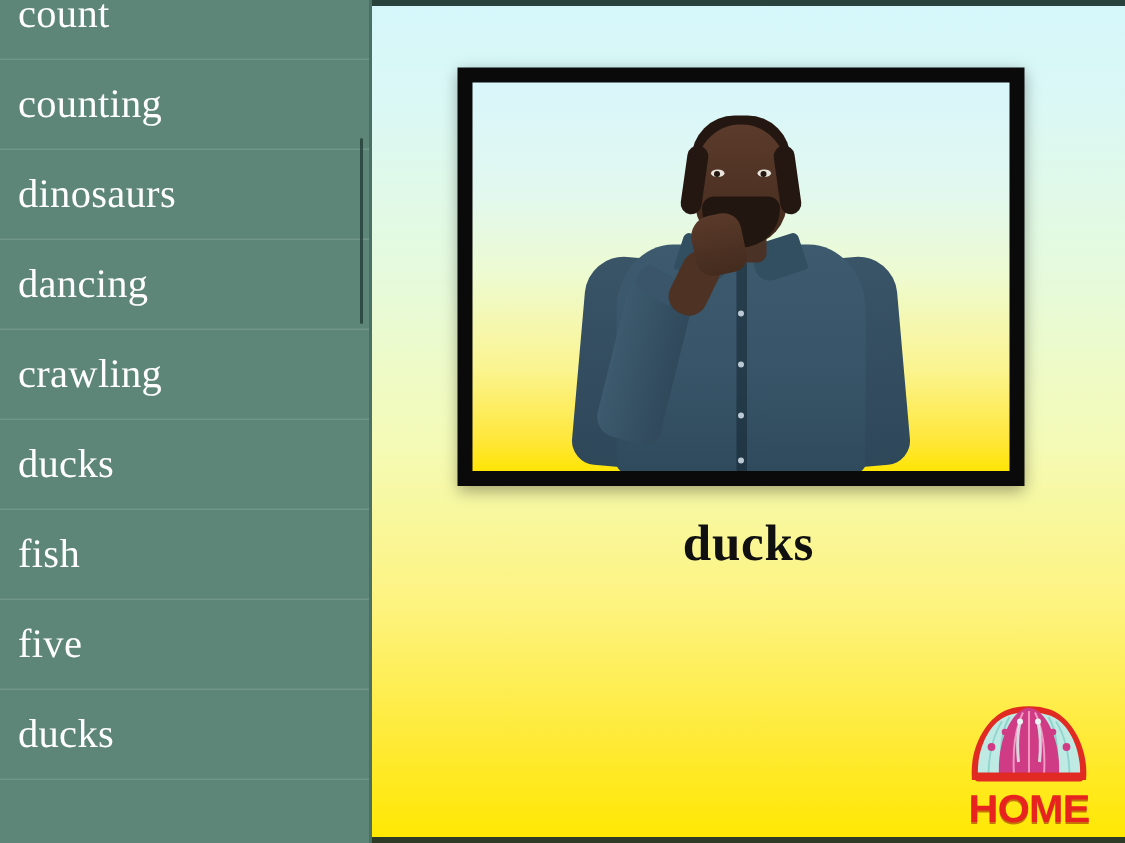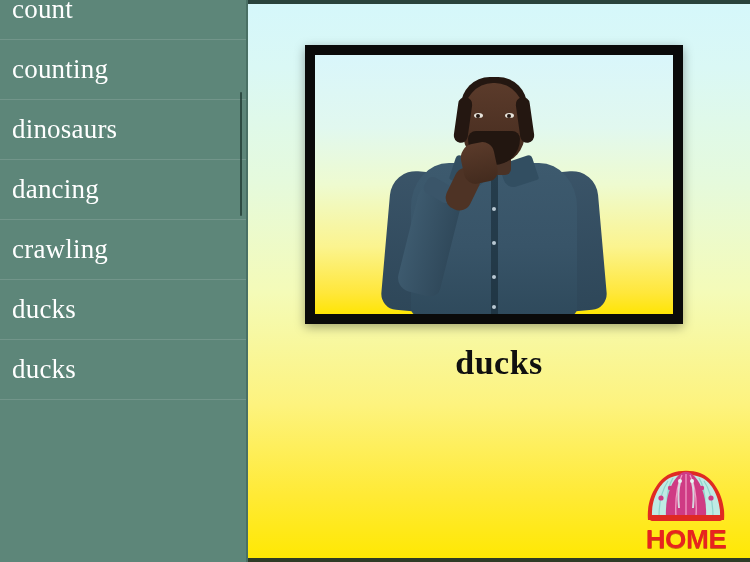--- a/index.html
+++ b/index.html
@@ -383,20 +383,26 @@
         <span class="word-label">dinosaurs</span>
       </div>
       <div class="word-row">
         <span class="word-label">dancing</span>
       </div>
       <div class="word-row">
         <span class="word-label">crawling</span>
       </div>
       <div class="word-row">
         <span class="word-label">ducks</span>
+      </div>
+      <div class="word-row">
+        <span class="word-label">fish</span>
+      </div>
+      <div class="word-row">
+        <span class="word-label">five</span>
       </div>
       <div class="word-row">
         <span class="word-label">ducks</span>
       </div>
     </div>
 
     <div id="sidebar-scrollbar-track">
       <div id="sidebar-scrollbar-thumb"></div>
     </div>
   </div>

